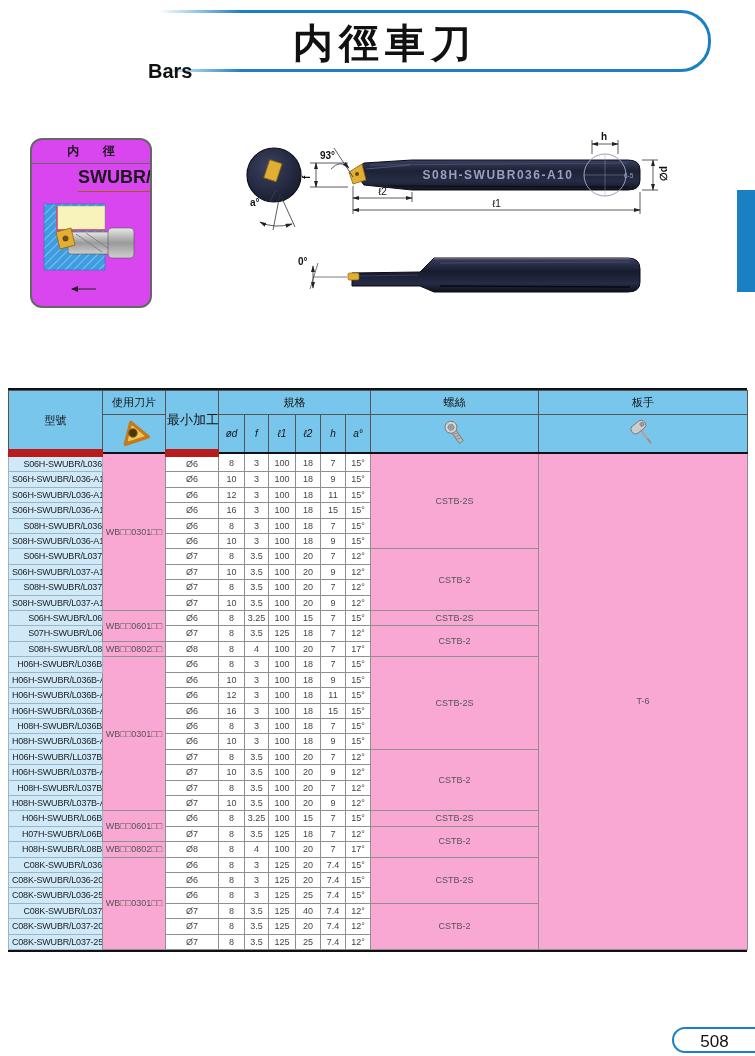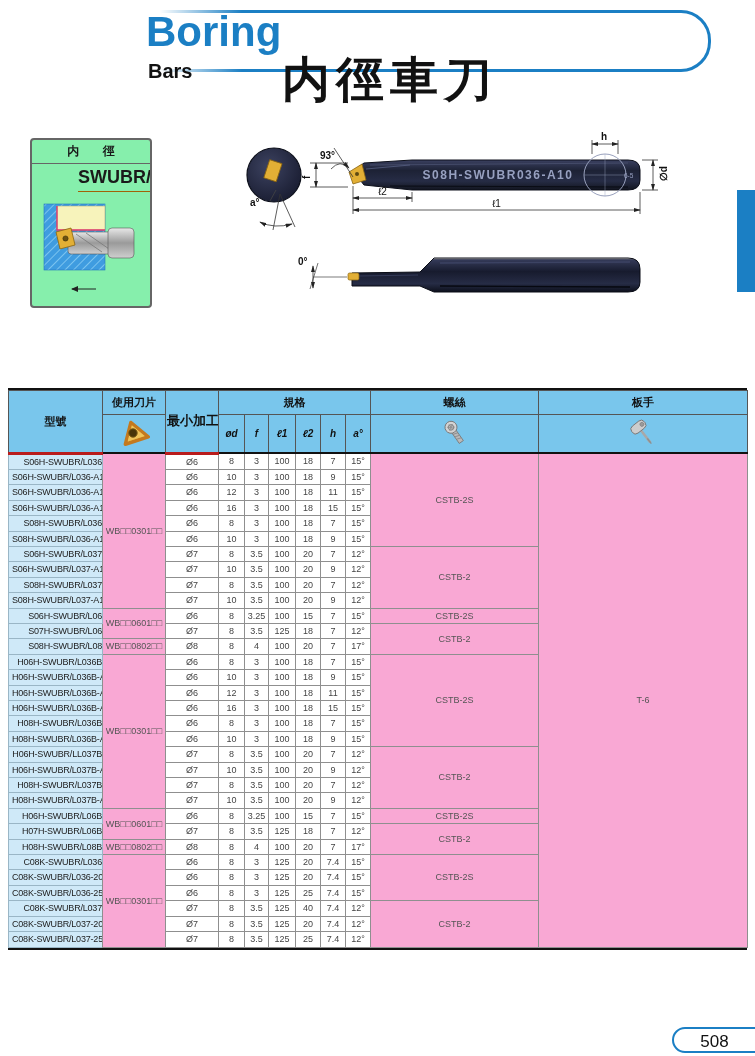--- a/index.html
+++ b/index.html
@@ -7,70 +7,69 @@
         font-family:"Liberation Sans",sans-serif;color:#1a1a1a;}
 
   
   .banner{position:absolute;left:133px;top:10px;width:572px;height:56px;
           border:3px solid var(--accent);border-radius:30px;}
   .banner-fade{position:absolute;left:-4px;top:-4px;bottom:-4px;width:110px;
           background:linear-gradient(to right,#fff 25%,rgba(255,255,255,0));}
   .boring-title{position:absolute;left:146px;top:8px;font-size:42px;font-weight:800;
           color:var(--accent);letter-spacing:0px;}
   .bars-subtitle{position:absolute;left:148px;top:60px;font-size:20px;font-weight:800;color:#111;}
-  .zh-title{position:absolute;left:282px;top:16px;font-size:48px;font-weight:800;color:#111;letter-spacing:6px;margin-top:32px;}
+  .zh-title{position:absolute;left:293px;top:16px;font-size:40px;font-weight:800;color:#111;letter-spacing:6px;}
 
   
   .product-box{position:absolute;left:30px;top:138px;width:118px;height:166px;
-          border:2px solid #666;border-radius:4px;background:#86efac;overflow:hidden;}
+          border:2px solid #666;border-radius:12px;background:#d946ef;overflow:hidden;}
   .pb-row1{height:23px;line-height:23px;text-align:center;font-size:12px;font-weight:600;
           letter-spacing:10px;text-indent:10px;border-bottom:1px solid #666;}
   .pb-row2{height:27px;line-height:27px;text-align:center;font-size:18px;font-weight:600;
           border-bottom:1px solid #a16207;margin-left:46px;}
 
   
   .side-tab{position:absolute;left:737px;top:190px;width:18px;height:102px;background:var(--accent);}
 
   
   .tool1{position:absolute;left:240px;top:130px;}
   .tool2{position:absolute;left:240px;top:245px;}
   .dim{font-size:10px;fill:#111;}
   .dimb{font-size:10px;font-weight:700;fill:#111;}
 
   
   .table-wrap{position:absolute;left:8px;top:388px;width:739px;border-top:2px solid #111;
           border-bottom:2px solid #111;}
   table.spec{border-collapse:collapse;table-layout:fixed;width:739px;}
   .spec th,.spec td{border:1px solid #8f8f8f;overflow:hidden;white-space:nowrap;}
-  .spec thead th{background:var(--header-bg);border-color:#555;font-weight:700;color:#111;}
+  .spec thead th{background:var(--header-bg);border-color:#555;font-weight:400;color:#111;}
   .hrow1 th{height:21px;font-size:11px;}
   .hrow2 th{height:35px;font-size:10px;}
   .hrow2 th.subcol{font-style:italic;}
   .spec thead tr.hrow2 th{border-bottom:2px solid #111;}
-  .spec thead tr.hrow1 th[rowspan]{border-bottom:3px solid #b91c1c;}
+  .spec thead tr.hrow1 th[rowspan]{border-bottom:8px solid #b91c1c;}
   .spec tbody td{height:14.4px;font-size:9px;color:#333;text-align:center;padding:0;line-height:14.4px;}
   .spec tbody td.model-cell{background:var(--model-bg);text-align:right;padding-left:3px;color:#222;
           border-color:#9ab6c6;letter-spacing:-0.2px;}
   .spec tbody td.merge-cell{color:#555;font-size:9px;background:#f9a8d4;}
   .spec tbody td.num-cell{background:#fff;color:#444;}
 
   
   .page-pill{position:absolute;left:672px;top:1027px;width:95px;height:26px;
           border:2.5px solid var(--accent);border-radius:15px;background:#fff;
           text-align:center;line-height:26px;font-size:17px;color:#111;padding-right:10px;box-sizing:border-box;}
 </style>
 </head>
 <body>
 
 <div class="page">
 
   <div class="banner">
     <div class="banner-fade"></div>
   </div>
-  <div class="boring-title">Boring</div>
   <div class="bars-subtitle">Bars</div>
   <div class="zh-title">内徑車刀</div>
 
   <div class="product-box">
     <div class="pb-row1">内  徑</div>
     <div class="pb-row2">SWUBR/L</div>
     <svg width="114" height="112" viewBox="0 0 114 112">
       <defs>
         <pattern id="hatch" width="6" height="6" patternUnits="userSpaceOnUse" patternTransform="rotate(45)">
           <rect width="6" height="6" fill="#3f9ce0"></rect>

